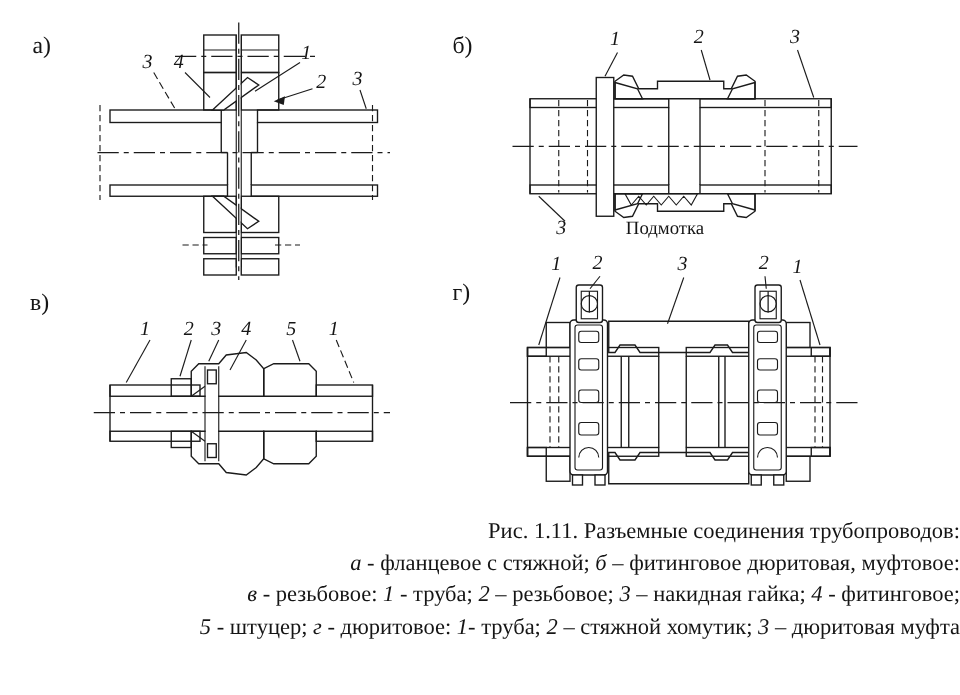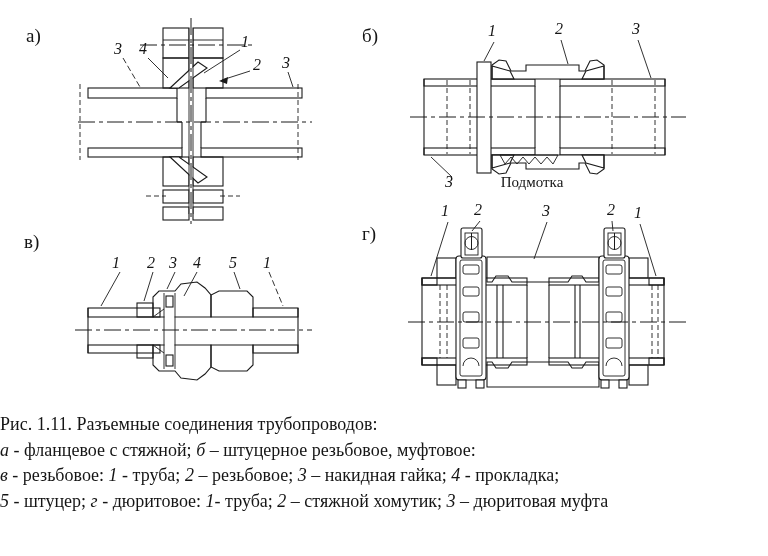--- a/index.html
+++ b/index.html
@@ -10,21 +10,21 @@
   .shw{stroke:#1b1b1b;stroke-width:1.1;fill:#ffffff;}
   .thin{stroke:#1b1b1b;stroke-width:0.9;fill:none;}
   .cl{stroke:#1b1b1b;stroke-width:1;stroke-dasharray:17 4 4 4;fill:none;}
   .dash{stroke:#1b1b1b;stroke-width:0.9;stroke-dasharray:5 3;fill:none;}
   .ld{stroke:#1b1b1b;stroke-width:0.9;fill:none;}
   .ldd{stroke:#1b1b1b;stroke-width:0.9;stroke-dasharray:6 3;fill:none;}
   text{fill:#151515;}
   .num{font:italic 16px "Liberation Serif",serif;}
   .plabel{font:19px "Liberation Serif",serif;}
   .ann{font:15px "Liberation Serif",serif;}
-  .caption{position:absolute;left:0;top:412px;width:768px;text-align:left;
+  .caption{position:absolute;left:0;top:412px;width:768px;text-align:right;
            font-size:18px;line-height:25.5px;white-space:nowrap;}
   .caption .it{font-style:italic;}
 </style>
 </head>
 <body>
 
 <div class="page">
 
 <svg width="768" height="410" viewBox="0 0 768 410">
   <defs>
@@ -267,18 +267,18 @@
       <text class="num" text-anchor="middle" x="546" y="216">3</text>
       <text class="num" text-anchor="middle" x="611" y="215">2</text>
       <text class="num" text-anchor="middle" x="638" y="218">1</text>
     </g>
     <text class="plabel" x="362" y="240">г)</text>
   </g>
 </svg>
 
 <div class="caption">
       <div><span>Рис. 1.11. Разъемные соединения трубопроводов:</span></div>
-      <div><span class="it">а</span><span> - фланцевое с стяжной; </span><span class="it">б</span><span> – штуцерное резьбовое, муфтовое:</span></div>
-      <div><span class="it">в</span><span> - резьбовое: </span><span class="it">1</span><span> - труба; </span><span class="it">2</span><span> – резьбовое; </span><span class="it">3</span><span> – накидная гайка; </span><span class="it">4</span><span> - прокладка;</span></div>
+      <div><span class="it">а</span><span> - фланцевое с стяжной; </span><span class="it">б</span><span> – фитинговое дюритовая, муфтовое:</span></div>
+      <div><span class="it">в</span><span> - резьбовое: </span><span class="it">1</span><span> - труба; </span><span class="it">2</span><span> – резьбовое; </span><span class="it">3</span><span> – накидная гайка; </span><span class="it">4</span><span> - фитинговое;</span></div>
       <div><span class="it">5</span><span> - штуцер; </span><span class="it">г</span><span> - дюритовое: </span><span class="it">1</span><span>- труба; </span><span class="it">2</span><span> – стяжной хомутик; </span><span class="it">3</span><span> – дюритовая муфта</span></div>
     </div>
 
 </div>
 
 </body></html>

